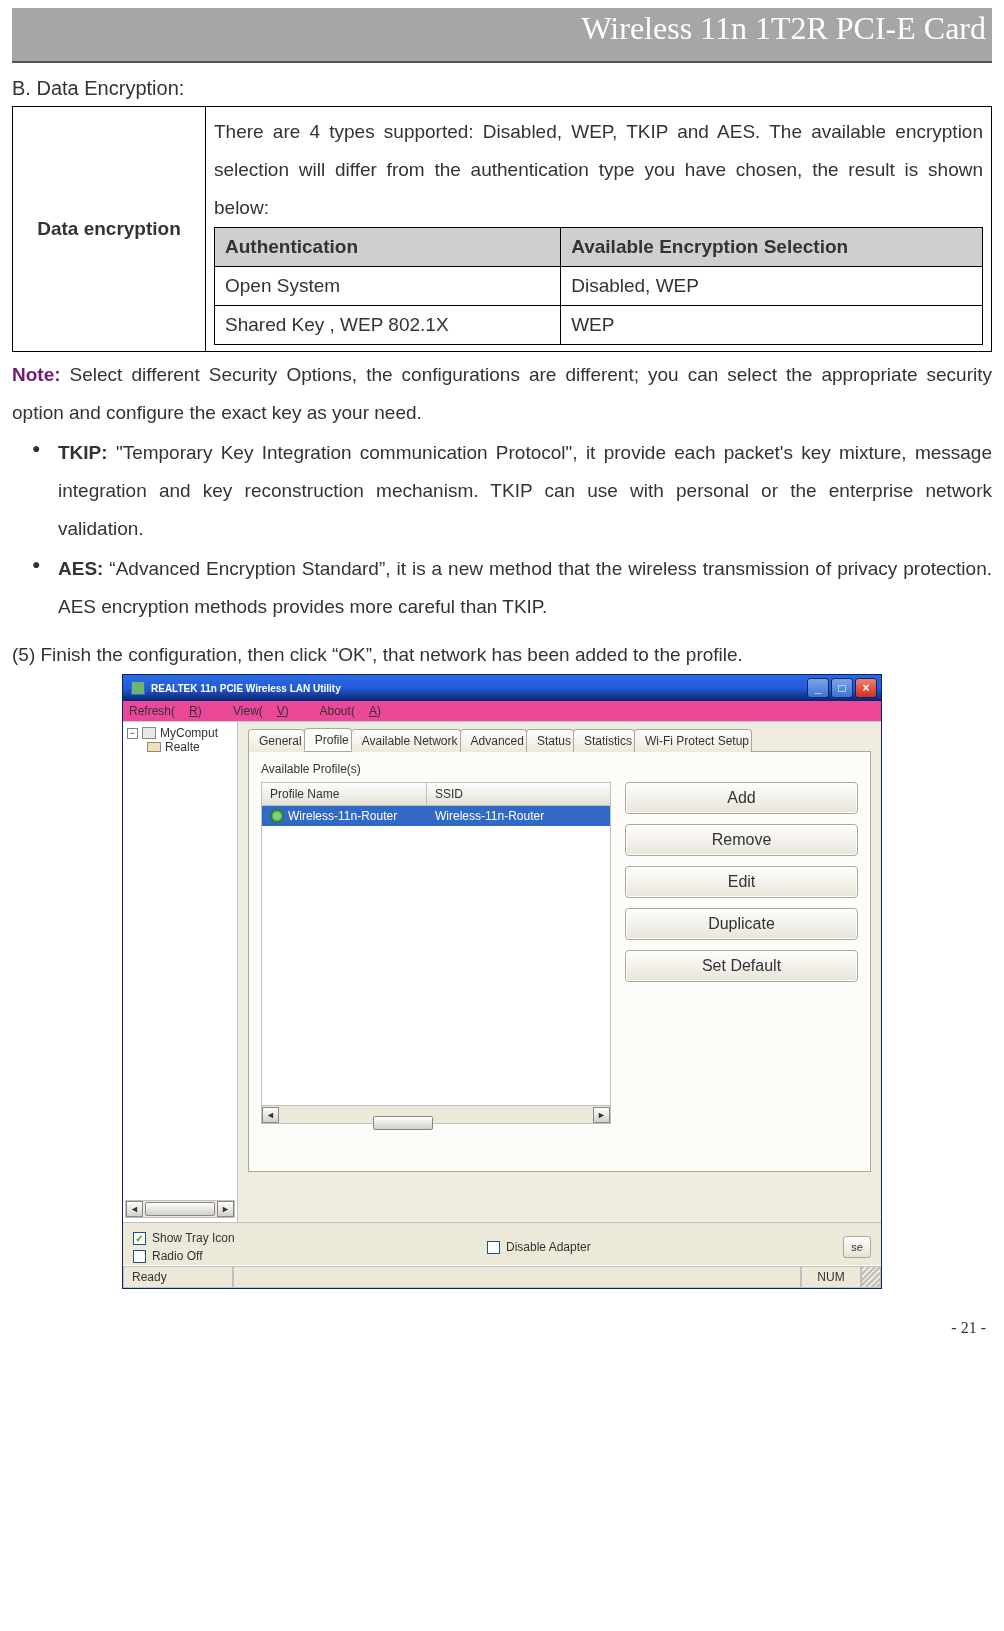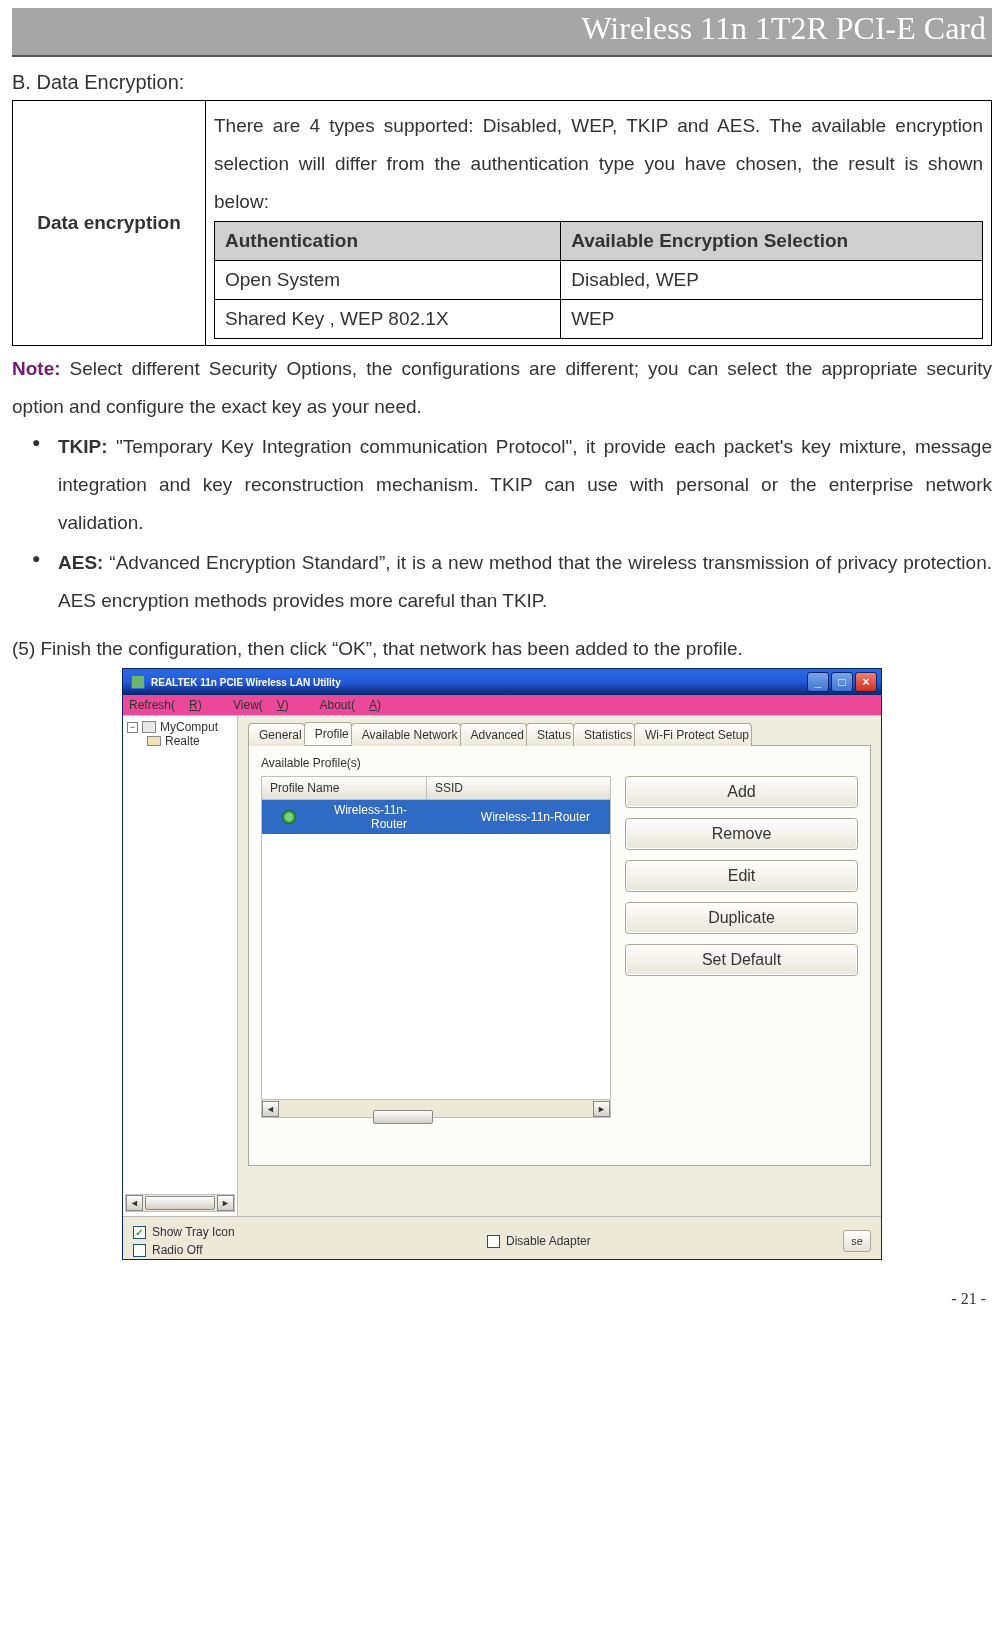--- a/index.html
+++ b/index.html
@@ -9,21 +9,21 @@
     padding: 8px 12px 12px 12px;
     color: #333;
     width: 1004px;
     background: #fff;
   }
   .header-bar {
     background: #a6a6a6;
     color: #fff;
     font-size: 32px;
     font-family: "Times New Roman", serif;
-    padding: 2px 6px 8px 6px;
+    padding: 2px 6px 14px 6px;
     text-align: right;
     border-bottom: 2px solid #555;
     margin-bottom: 12px;
   }
   .section-h { font-size: 20px; margin: 14px 0 6px 0; }
   table.outer {
     border-collapse: collapse;
     width: 100%;
   }
   table.outer > tbody > tr > td {
@@ -123,21 +123,21 @@
   .profile-area { display:flex; gap:14px; }
   .plist {
     width: 350px;
   }
   .plist-head { display:flex; background:linear-gradient(#fefefe,#e4e2d6); border:1px solid #c0c0c0; }
   .plist-head div { padding:4px 8px; font-size:12px; border-right:1px solid #c0c0c0; }
   .plist-head div:first-child { width:165px; }
   .plist-head div:last-child { flex:1; border-right:none; }
   .plist-body { border:1px solid #c0c0c0; border-top:none; height: 300px; background:#fff; overflow:hidden;}
   .prow { display:flex; background:#316ac5; color:#fff; font-size:12px; align-items:center;}
-  .prow .pcell { padding:3px 20px;text-align:right; }
+  .prow .pcell { padding:3px 8px; }
   .prow .pcell:first-child { width:165px; display:flex; align-items:center; gap:4px;}
   .prow .pcell:last-child { flex:1; }
   .prof-ic { width:14px; height:14px; display:inline-block; background:radial-gradient(circle,#7bd27b 40%,#2a8a2a 70%); border-radius:50%; border:1px solid #2a6a2a;}
   .plist-scroll { height:18px; border:1px solid #c0c0c0; border-top:none; background:#ece9d8; display:flex; align-items:center; justify-content:space-between;}
   .plist-scroll .arrow { width:17px; height:16px; background:linear-gradient(#fefefe,#d4d0c8); border:1px solid #888; display:flex; align-items:center; justify-content:center; font-size:9px;}
   .plist-scroll .track { flex:1; position:relative; }
   .plist-scroll .thumb { position:absolute; left:30%; width:60px; height:14px; top:1px; background:linear-gradient(#fefefe,#d4d0c8); border:1px solid #888; border-radius:2px;}
 
   .btn-col { flex:1; display:flex; flex-direction:column; gap:10px; }
   .xp-btn {
@@ -315,16 +315,22 @@
     </div>
     <div class="spacer"></div>
     <div class="chk">
       <span class="chkbox"></span>
       <span>Disable Adapter</span>
     </div>
     <div class="spacer"></div>
     <div class="partial-btn">se</div>
   </div>
 
+  <div class="statusbar">
+    <div class="cell ready">Ready</div>
+    <div class="cell fill"></div>
+    <div class="cell num">NUM</div>
+    <div class="grip"></div>
+  </div>
 </div>
 </div>
 
 <div class="page-num">- 21 -</div>
 
 </body></html>

